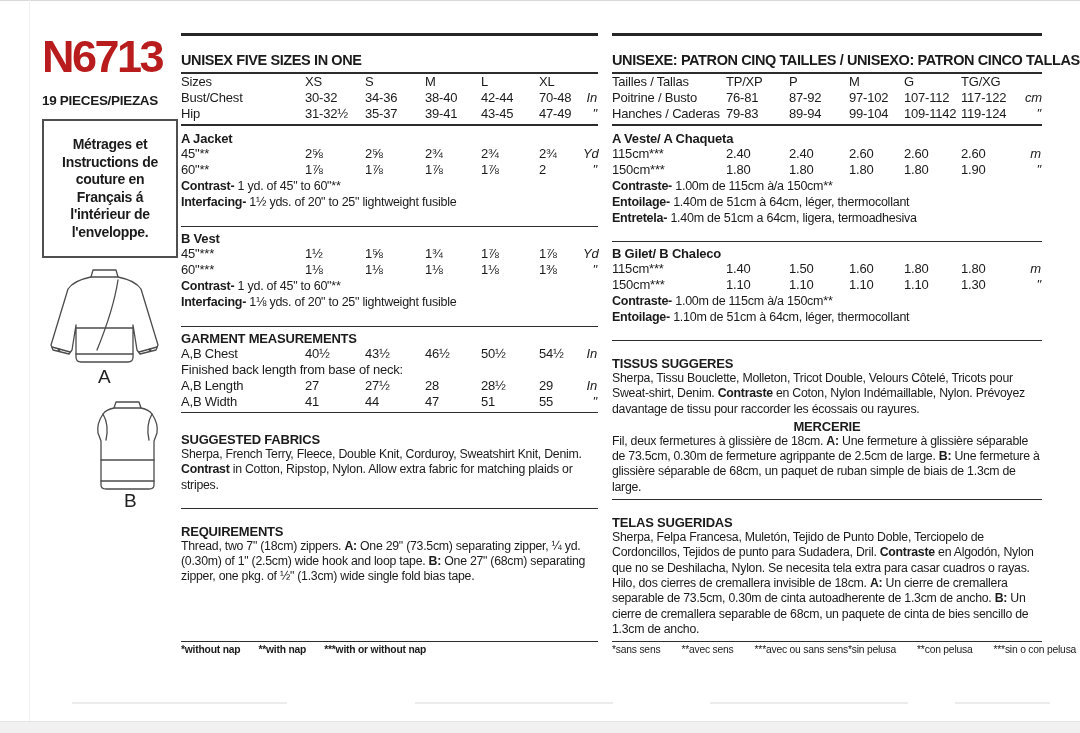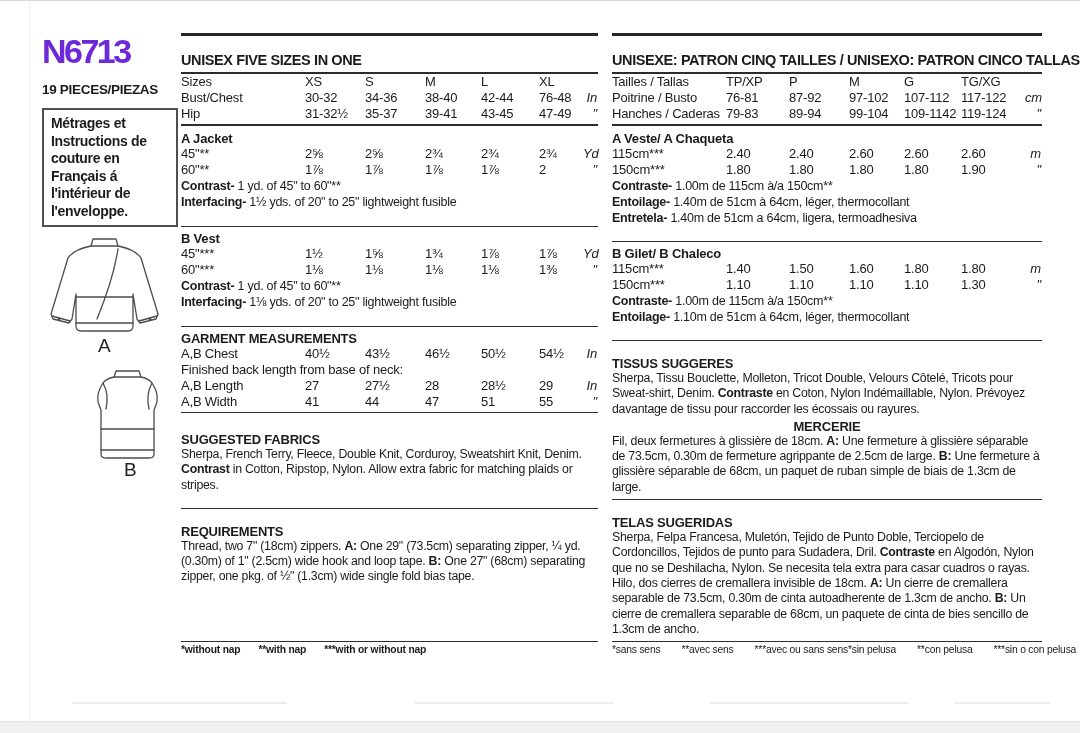--- a/index.html
+++ b/index.html
@@ -8,24 +8,24 @@
   .top-line{position:absolute;top:0;left:0;width:100%;height:1px;background:#d9d9d9;}
   .left-edge{position:absolute;top:0;left:29px;width:1px;height:733px;background:#f0f0f0;}
   .bottom-strip{position:absolute;left:0;bottom:0;width:100%;height:11px;background:#f1f1f1;border-top:1px solid #e4e4e4;}
   .scan-line{position:absolute;height:2px;background:#ececec;top:702px;}
 
   .col{position:absolute;top:33px;}
   .col-left{left:42px;width:136px;top:34px;}
   .col-mid{left:181px;width:417px;}
   .col-right{left:612px;width:430px;}
 
-  .pattern-number{font-size:34px;font-weight:bold;letter-spacing:-2.5px;line-height:1;color:#6d28d9;}
+  .pattern-number{font-size:45px;font-weight:bold;letter-spacing:-2.5px;line-height:1;color:#b91c1c;}
   .pieces{font-size:13.5px;font-weight:bold;margin-top:14px;letter-spacing:-0.3px;}
-  .notice-box{border:2px solid #4f4f4f;margin-top:11px;padding:5px 7px;font-weight:bold;
-              font-size:14px;line-height:17.5px;letter-spacing:-0.3px;}
+  .notice-box{border:2px solid #4f4f4f;margin-top:11px;padding:15px 7px;font-weight:bold;
+              font-size:14px;line-height:17.5px;letter-spacing:-0.3px;text-align:center;}
   .sketch{margin-top:10px;}
   .sketch svg{display:block;}
   .sketch-label{font-size:19px;color:#222;margin-top:-2px;letter-spacing:0;}
   .lbl-a{margin-left:56px;}
 
   .rule-top{border-top:3.5px solid #262626;}
   .rule-med{border-top:2px solid #2c2c2c;}
   .rule-thick{border-top:2.5px solid #2c2c2c;}
   .rule-thin{border-top:1.5px solid #2e2e2e;}
 
@@ -108,21 +108,21 @@
           <span class="td c4">L</span>
           <span class="td c5">XL</span>
           <span class="td c6"></span>
         </div>
         <div class="tr">
           <span class="td c0">Bust/Chest</span>
           <span class="td c1">30-32</span>
           <span class="td c2">34-36</span>
           <span class="td c3">38-40</span>
           <span class="td c4">42-44</span>
-          <span class="td c5">76-48</span>
+          <span class="td c5">70-48</span>
           <span class="td c6">In</span>
         </div>
         <div class="tr">
           <span class="td c0">Hip</span>
           <span class="td c1">31-32½</span>
           <span class="td c2">35-37</span>
           <span class="td c3">39-41</span>
           <span class="td c4">43-45</span>
           <span class="td c5">47-49</span>
           <span class="td c6">"</span>

